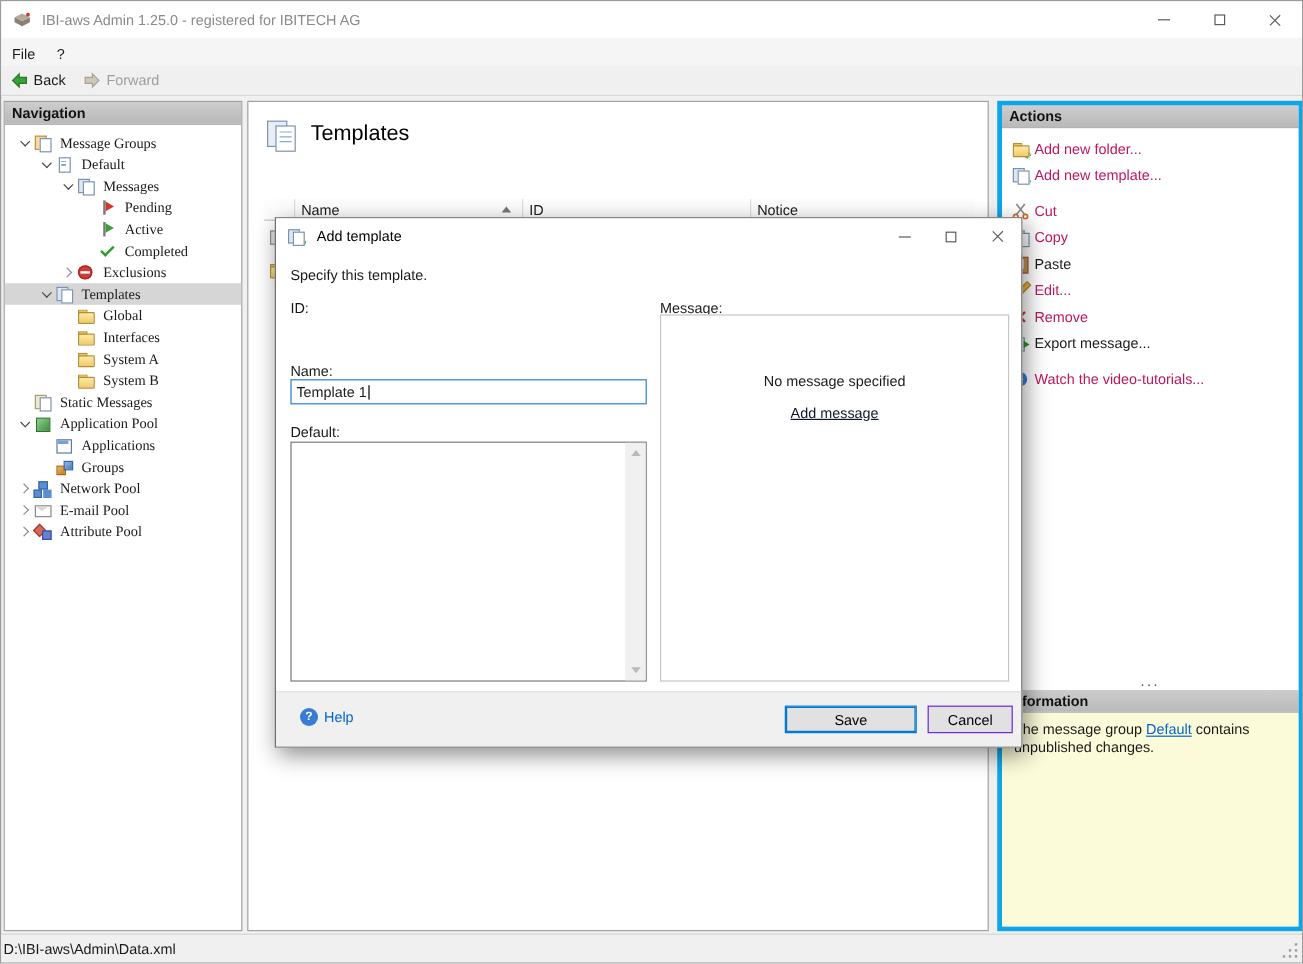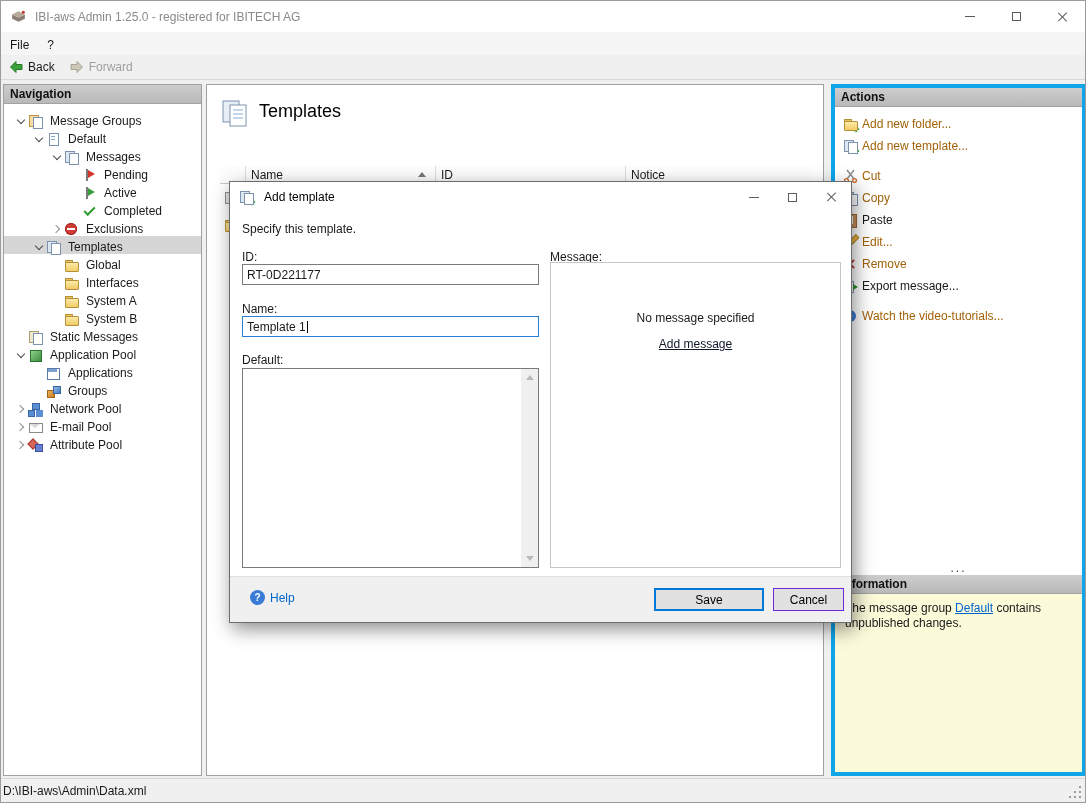--- a/index.html
+++ b/index.html
@@ -27,21 +27,21 @@
   .tool{display:flex;align-items:center;gap:4px;padding:2px 7px;}
   .tool.dis{color:#9f9f9f;}
   
   .panel-hdr{height:19px;background:linear-gradient(#cdcdcd,#b9b9b9);border-bottom:1px solid #a2a2a2;
     font-weight:bold;color:#111;padding:2px 6px;line-height:15px;}
   .nav-panel{position:absolute;left:2px;top:83px;width:199px;height:692px;background:#fff;border:1px solid #a0a0a0;}
   .content-panel{position:absolute;left:205px;top:83px;width:618px;height:692px;background:#fff;border:1px solid #a0a0a0;}
   .right-panel{position:absolute;left:830px;top:83px;width:255px;height:692px;background:#fff;border:4px solid #0ea5e9;display:flex;flex-direction:column;}
   
   .tree{padding-top:6px;}
-  .trow{display:flex;align-items:flex-end;height:18px;white-space:nowrap;cursor:default;}
+  .trow{display:flex;align-items:center;height:18px;white-space:nowrap;cursor:default;font-family:Liberation Serif, serif;}
   .trow.sel{background:#d6d6d6;}
   .lvl0{padding-left:10px}.lvl1{padding-left:28px}.lvl2{padding-left:46px}.lvl3{padding-left:64px}
   .chev{width:14px;height:14px;flex:none;position:relative;}
   .chev.exp::before{content:"";position:absolute;left:4px;top:3px;width:5px;height:5px;border-right:1.6px solid #4a4a4a;border-bottom:1.6px solid #4a4a4a;transform:rotate(45deg);}
   .chev.col::before{content:"";position:absolute;left:3px;top:4px;width:5px;height:5px;border-right:1.6px solid #8f8f8f;border-bottom:1.6px solid #8f8f8f;transform:rotate(-45deg);}
   .tlabel{padding:0 3px;}
   
   .ic{width:15px;height:14px;position:relative;display:inline-block;flex:none;margin-right:4px;}
   .ic-stack::before{content:"";position:absolute;left:1px;top:1px;width:8px;height:10px;background:#dde7f2;border:1px solid #7d93ad;}
   .ic-stack::after{content:"";position:absolute;left:5px;top:3px;width:8px;height:10px;background:#fff;border:1px solid #7d93ad;}
@@ -89,21 +89,21 @@
   .table{position:absolute;left:13px;top:81px;width:592px;}
   .thead{display:flex;height:18px;border-bottom:1px solid #c8c8c8;background:#fdfdfd;}
   .th{display:flex;align-items:center;padding:0 5px;border-right:1px solid #dcdcdc;color:#1a1a1a;}
   .th.cicon{width:26px;} .th.cname{width:190px;} .th.cid{width:190px;} .th.cnotice{flex:1;border-right:none;}
   .sortcaret{margin-left:auto;margin-right:4px;width:0;height:0;border-left:4px solid transparent;border-right:4px solid transparent;border-bottom:5px solid #777;}
   .trowdata{display:flex;align-items:center;height:27px;}
   .trowdata .ic{margin-left:4px;}
   
   .actions-body{flex:1;padding-top:6px;background:#fff;}
   .arow{display:flex;align-items:center;height:22px;padding-left:8px;white-space:nowrap;}
-  .arow .albl{color:#a16207;}
+  .arow .albl{color:#be185d;}
   .arow.plain .albl{color:#1a1a1a;}
   .arow.gap{margin-top:8px;}
   .splitter{height:14px;display:flex;align-items:center;justify-content:center;color:#444;letter-spacing:2px;font-size:12px;line-height:6px;background:#fff;}
   .info-hdr{height:19px;}
   .info-body{height:178px;background:#fbfad9;padding:7px 10px;line-height:15px;}
   .info-body a{color:#0066cc;text-decoration:underline;cursor:pointer;}
   
   .dialog{position:absolute;left:228px;top:180px;width:623px;height:442px;background:#fff;border:1px solid #6d6d6d;box-shadow:3px 6px 18px rgba(0,0,0,0.45);z-index:10;}
   .dlg-titlebar{height:30px;display:flex;align-items:center;background:#fff;}
   .dlg-titlebar .ic{margin-left:9px;}
@@ -389,21 +389,20 @@
           </div>
         <div class="dbtn">
             <span class="g-x"></span>
           </div>
       </div>
     </div>
     <div class="dlg-body">
       <div class="dlg-sub">Specify this template.</div>
 
       <div class="flabel" style="top:38px;">ID:</div>
-      <div class="textbox" style="top:52px;"><span>RT-0D221177</span></div>
 
       <div class="flabel" style="top:90px;">Name:</div>
       <div class="textbox focused" style="top:104px;"><span>Template 1</span><span class="caret"></span></div>
 
       <div class="flabel" style="top:141px;">Default:</div>
       <div class="notice-box">
         <div class="vscroll">
           <div class="sbtn up">
               <i></i>
             </div>

